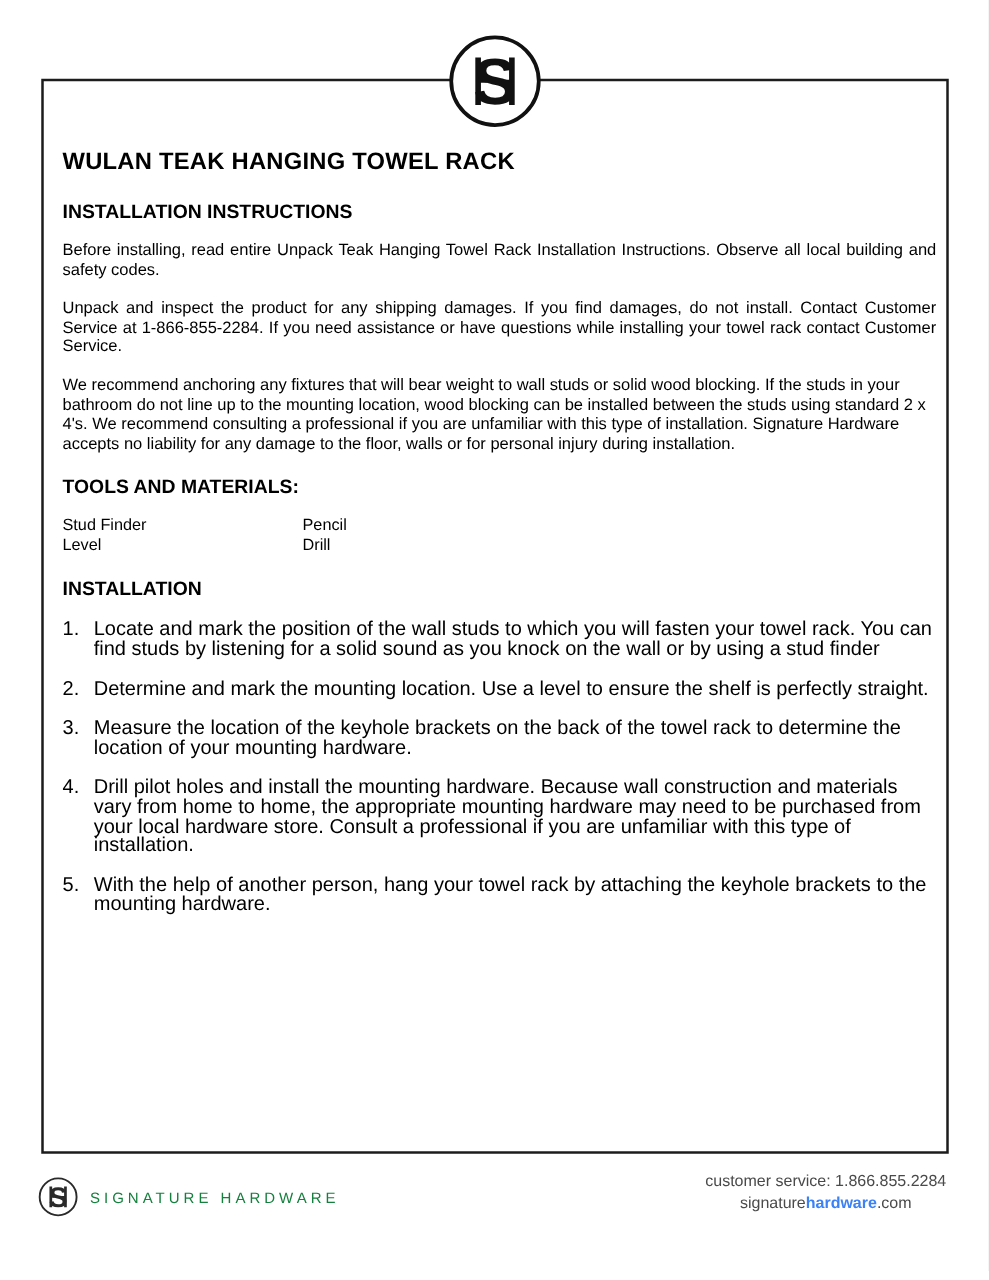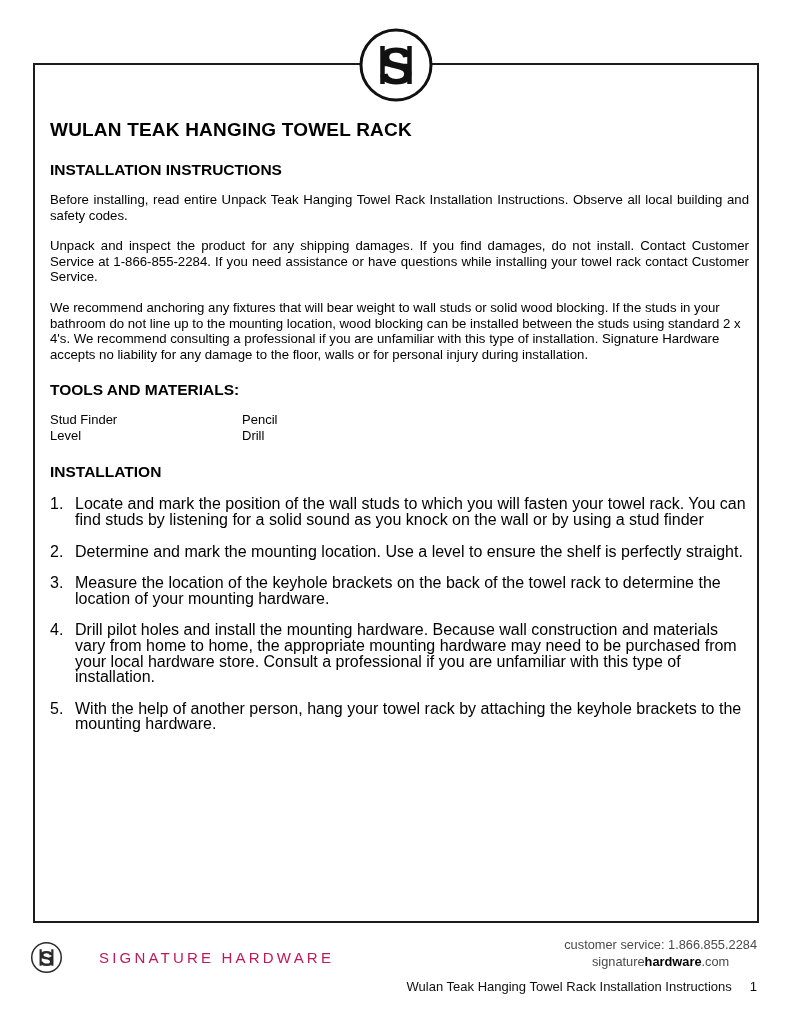--- a/index.html
+++ b/index.html
@@ -85,36 +85,35 @@
     top: 941px;
     display: flex;
     align-items: center;
   }
   .footer-logo-wrap {
     width: 33px;
     height: 33px;
     margin-right: 9px;
   }
   .brand-name {
-    font-size: 15px;
+    font-size: 12px;
     letter-spacing: 3.2px;
-    color: #be185d;
+    color: #15803d;
     font-weight: 400;
-    margin-left: 27px;
   }
   .footer-right {
     position: absolute;
     right: 34px;
     top: 936px;
     text-align: center;
     font-size: 12.8px;
     line-height: 17px;
     color: #4a4a4a;
   }
-  .footer-right .site-bold { font-weight: bold; color: #000000; }
+  .footer-right .site-bold { font-weight: bold; color: #3b82f6; }
   .footer-docline {
     position: absolute;
     right: 34px;
     top: 979px;
     font-size: 13px;
     color: #0f0f0f;
   }
   .footer-docline .pagenum { margin-left: 18px; }
   svg .mono-stroke { stroke: #111111; fill: none; }
   svg .mono-text {
@@ -201,17 +200,14 @@
       </svg>
     </div>
     <span class="brand-name">SIGNATURE HARDWARE</span>
   </div>
 
   <div class="footer-right">
     <div>customer service: 1.866.855.2284</div>
     <div><span>signature</span><span class="site-bold">hardware</span><span>.com</span></div>
   </div>
 
-  <div class="footer-docline">
-    <span>Wulan Teak Hanging Towel Rack Installation Instructions</span><span class="pagenum">1</span>
-  </div>
 
 </div>
 
 </body></html>

